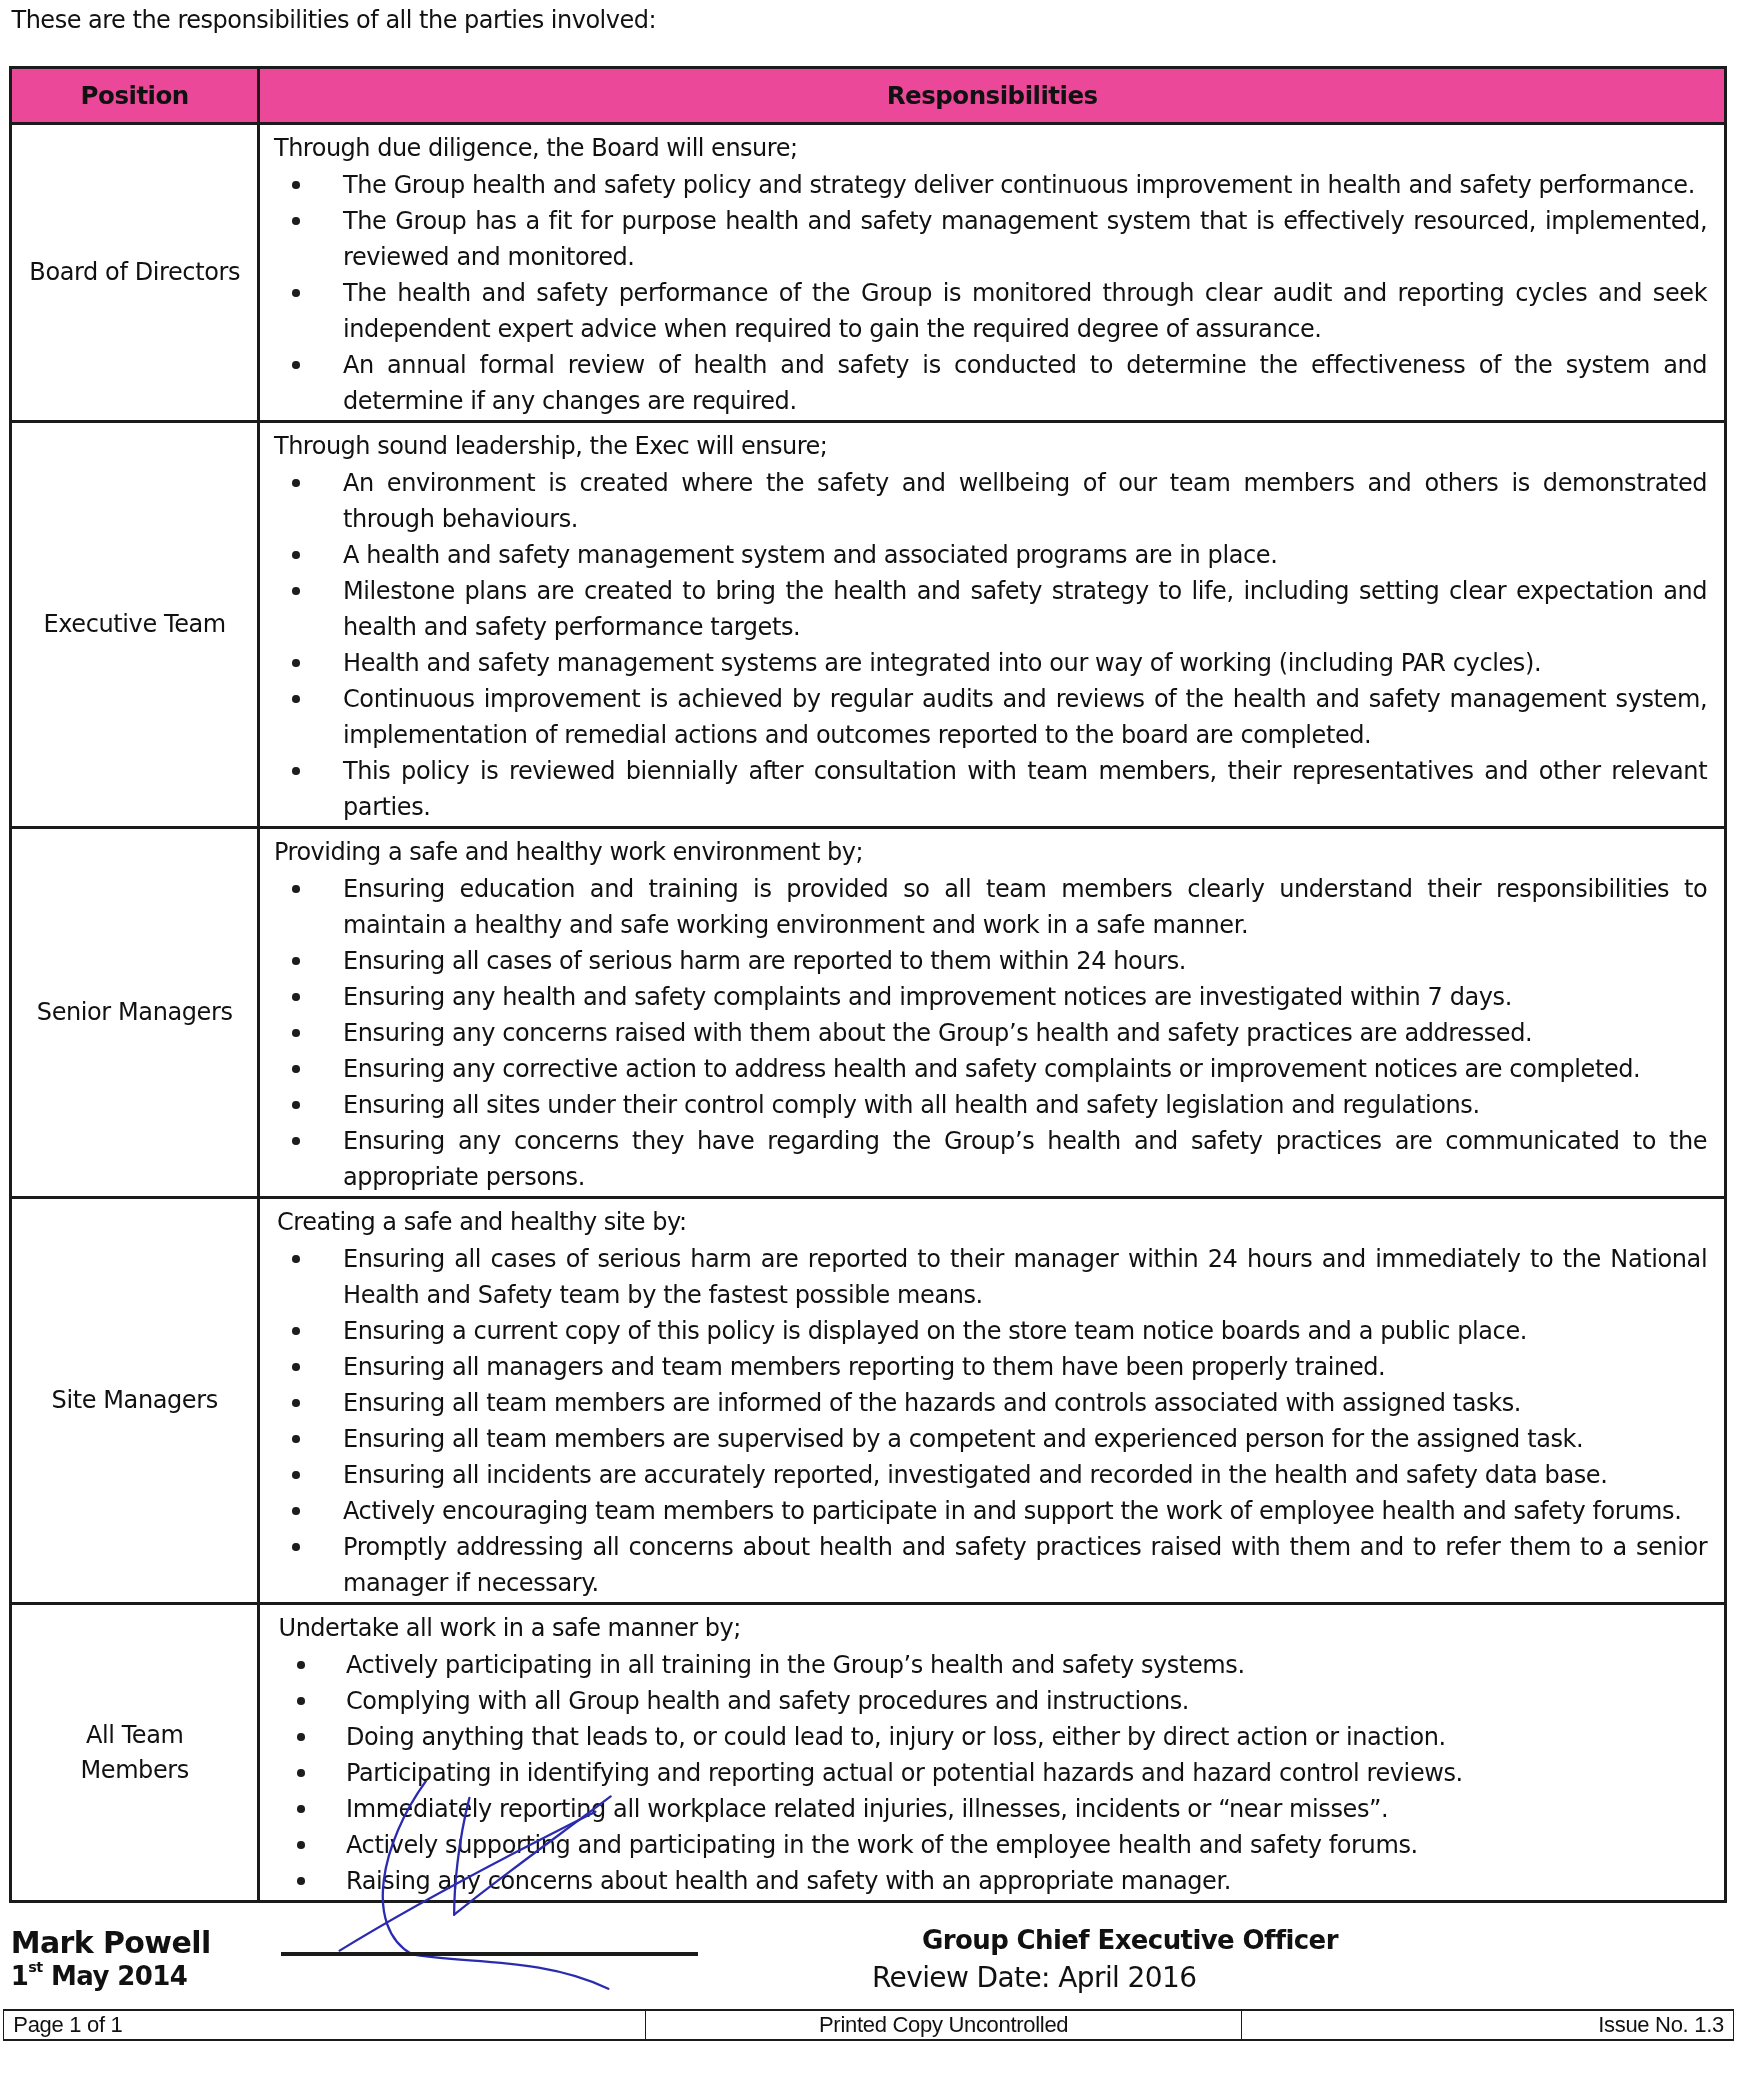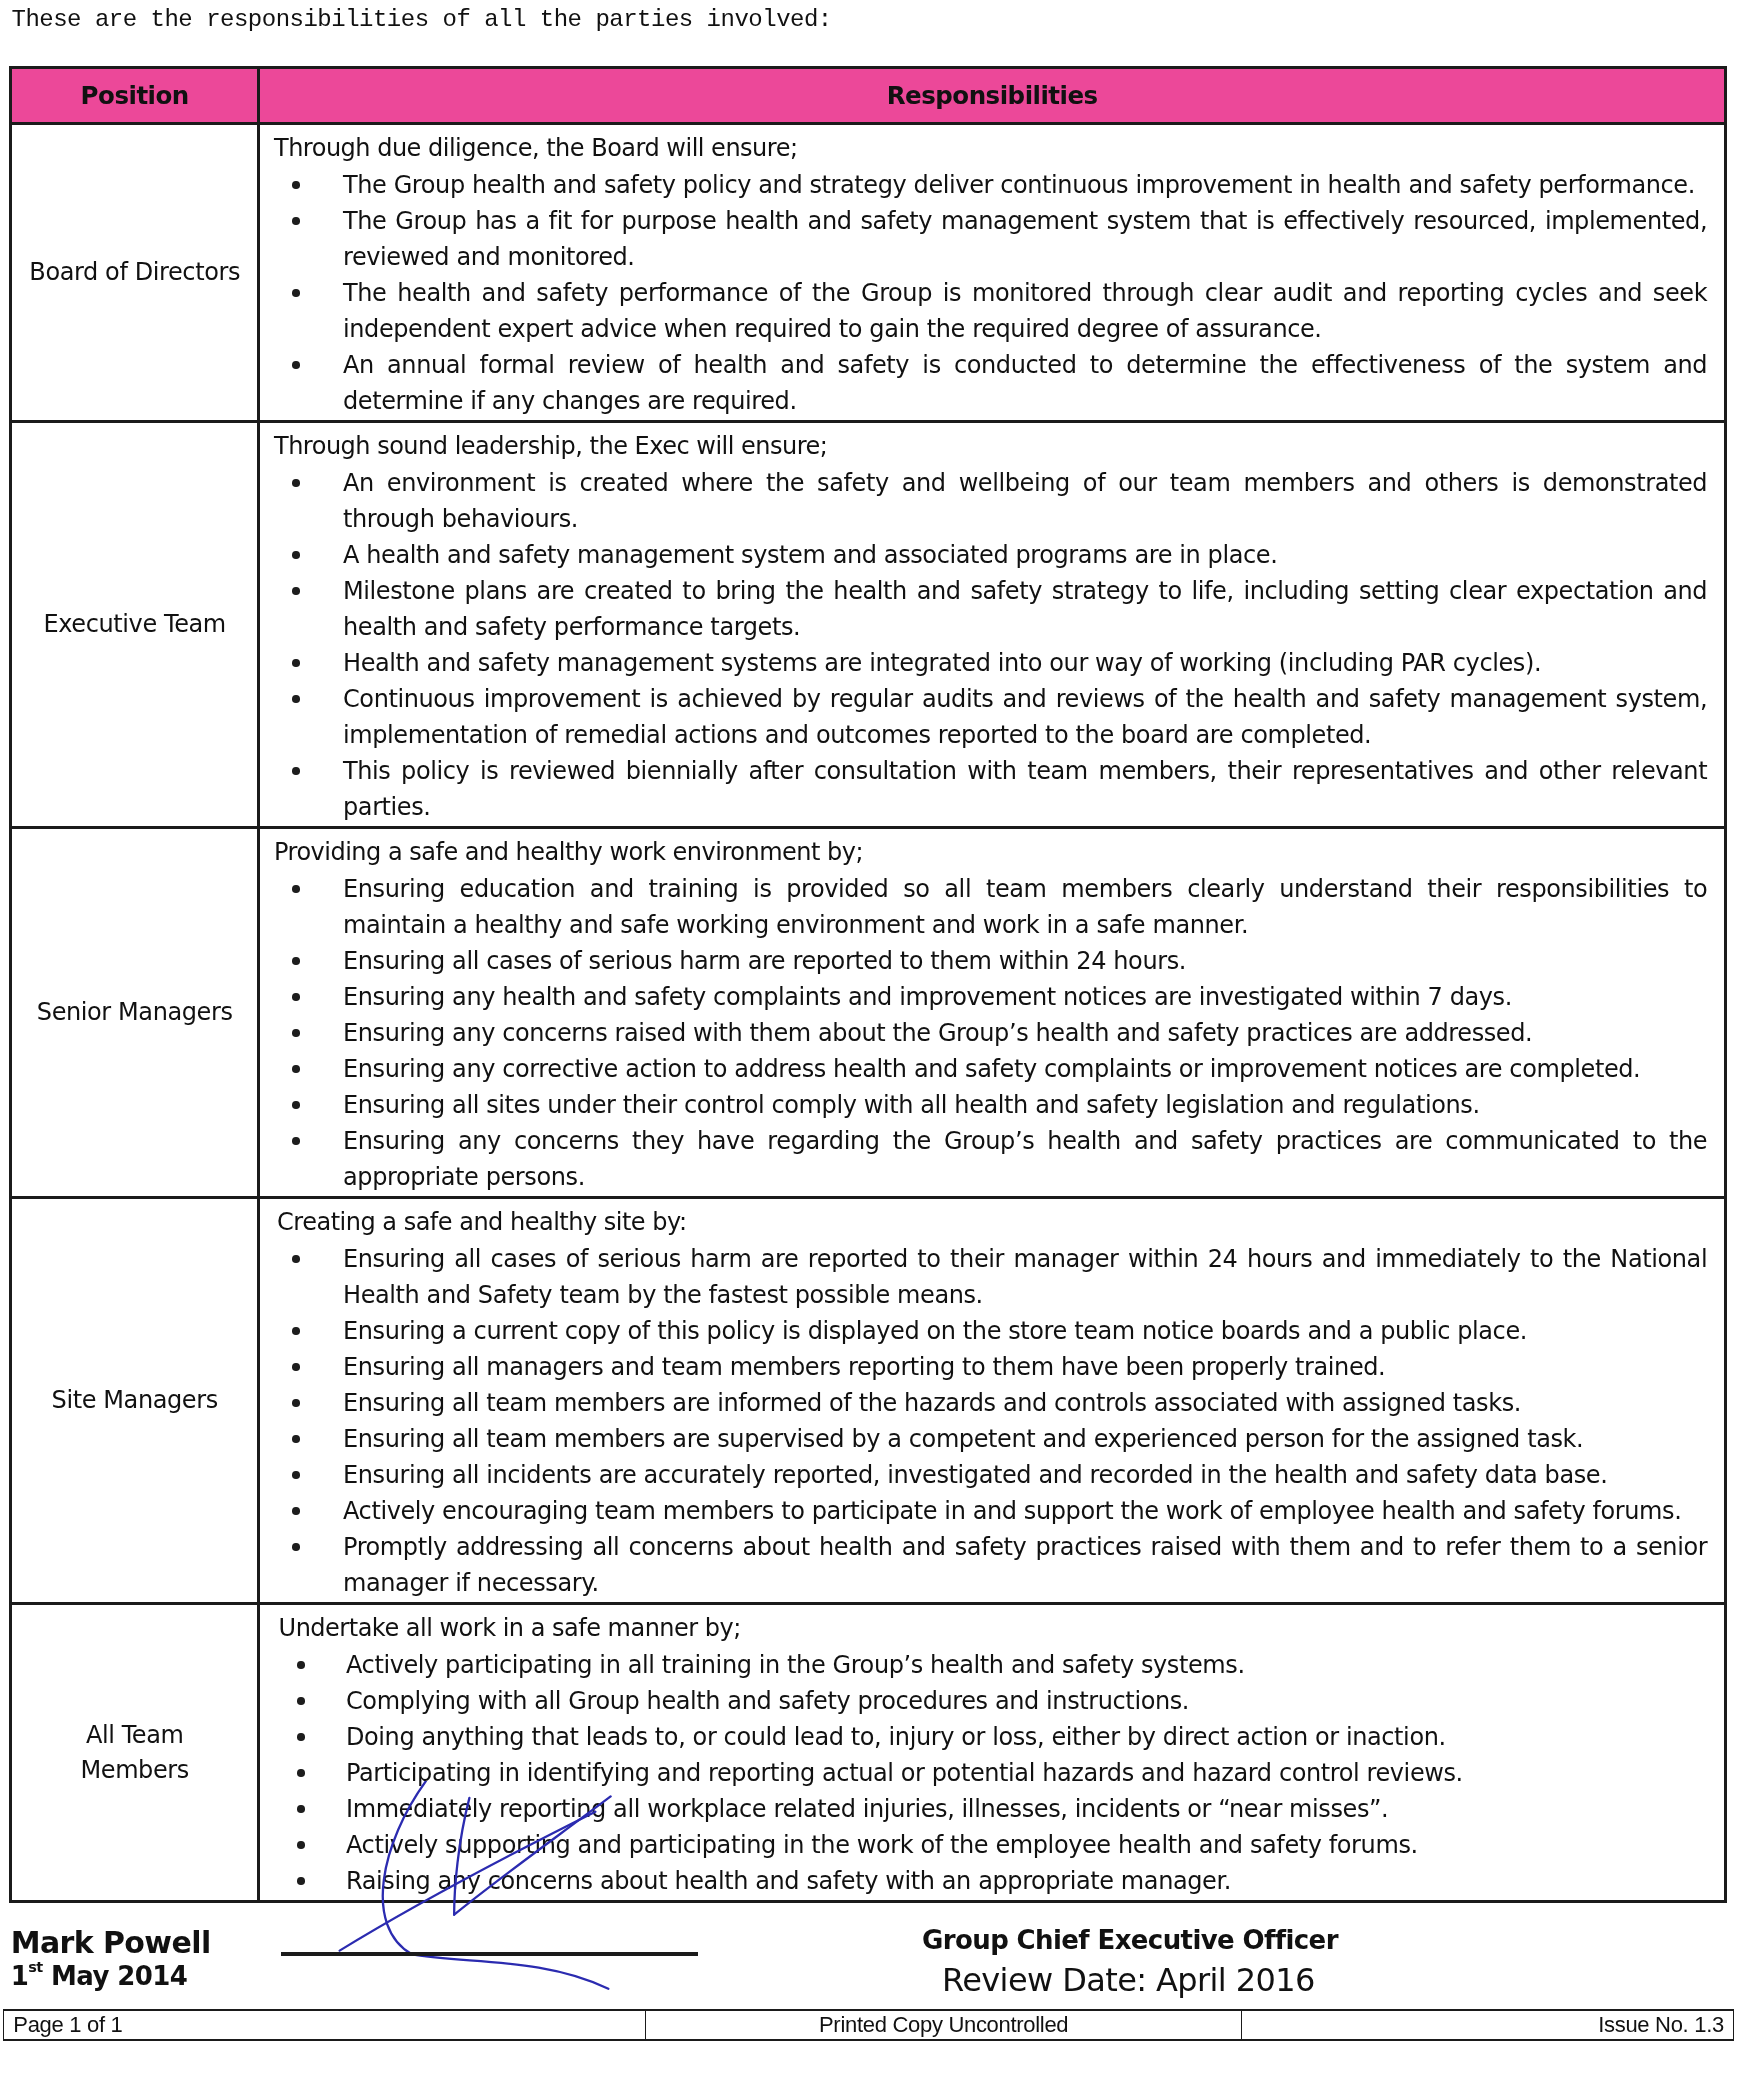--- a/index.html
+++ b/index.html
@@ -3,21 +3,21 @@
 <meta charset="utf-8">
 <style>
   html, body { margin: 0; padding: 0; background: #ffffff; }
   body {
     width: 1752px; height: 2097px; position: relative; overflow: hidden;
     font-family: "DejaVu Sans", "Liberation Sans", sans-serif;
     color: #111111;
   }
   .intro {
     position: absolute; left: 11.5px; top: 3.1px;
-    font-size: 24px; line-height: 34px; letter-spacing: -0.5px; font-family: Liberation Mono, monospace;
+    font-size: 24px; line-height: 34px; letter-spacing: -0.5px;
   }
   .resp-table {
     position: absolute; left: 9.2px; top: 66px; width: 1718px;
     border-collapse: collapse; table-layout: fixed;
   }
   .resp-table th, .resp-table td {
     border: 3.1px solid #1b1b1b; padding: 0; vertical-align: top;
   }
   .resp-table th {
     background: #ec4899; height: 53px; font-weight: bold;
@@ -62,22 +62,22 @@
   .sig-line {
     position: absolute; left: 281px; top: 1952px; width: 417px; height: 3.8px;
     background: #1b1b1b;
   }
   .sig-svg { position: absolute; left: 290px; top: 1781px; }
   .ceo-title {
     position: absolute; left: 922px; top: 1925px;
     font-weight: bold; font-size: 26px; letter-spacing: -0.6px;
   }
   .review-date {
-    position: absolute; left: 942px; top: 1961px;
-    font-size: 32px; letter-spacing: -0.6px;
+    position: absolute; left: 872px; top: 1961px;
+    font-size: 28px; letter-spacing: -0.6px;
   }
 
   .footer-table {
     position: absolute; left: 3.1px; top: 2009px; width: 1731px;
     border-collapse: collapse; table-layout: fixed;
     font-family: "Liberation Sans", sans-serif;
   }
   .footer-table td {
     border: 1.5px solid #1b1b1b; height: 28px; padding: 0 9.2px;
     font-size: 22px; line-height: 28px; letter-spacing: -0.3px;

